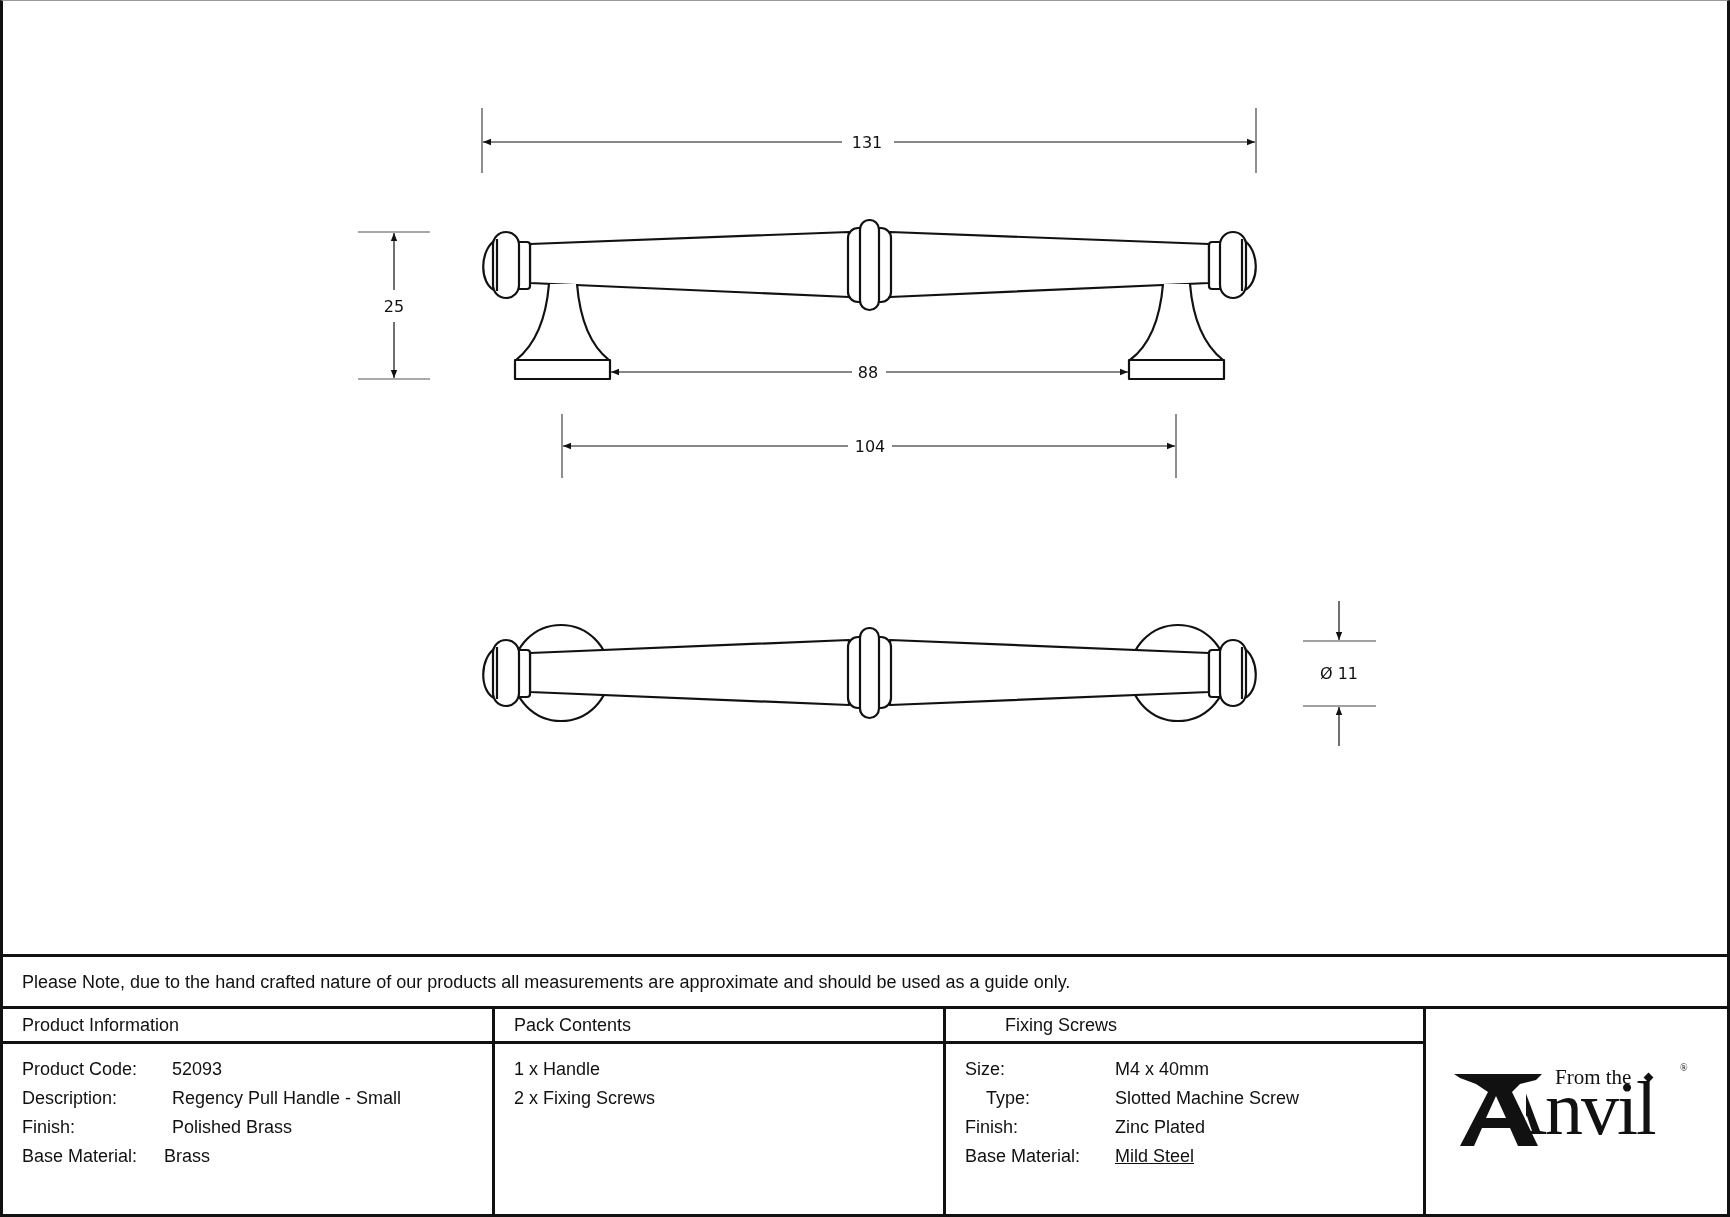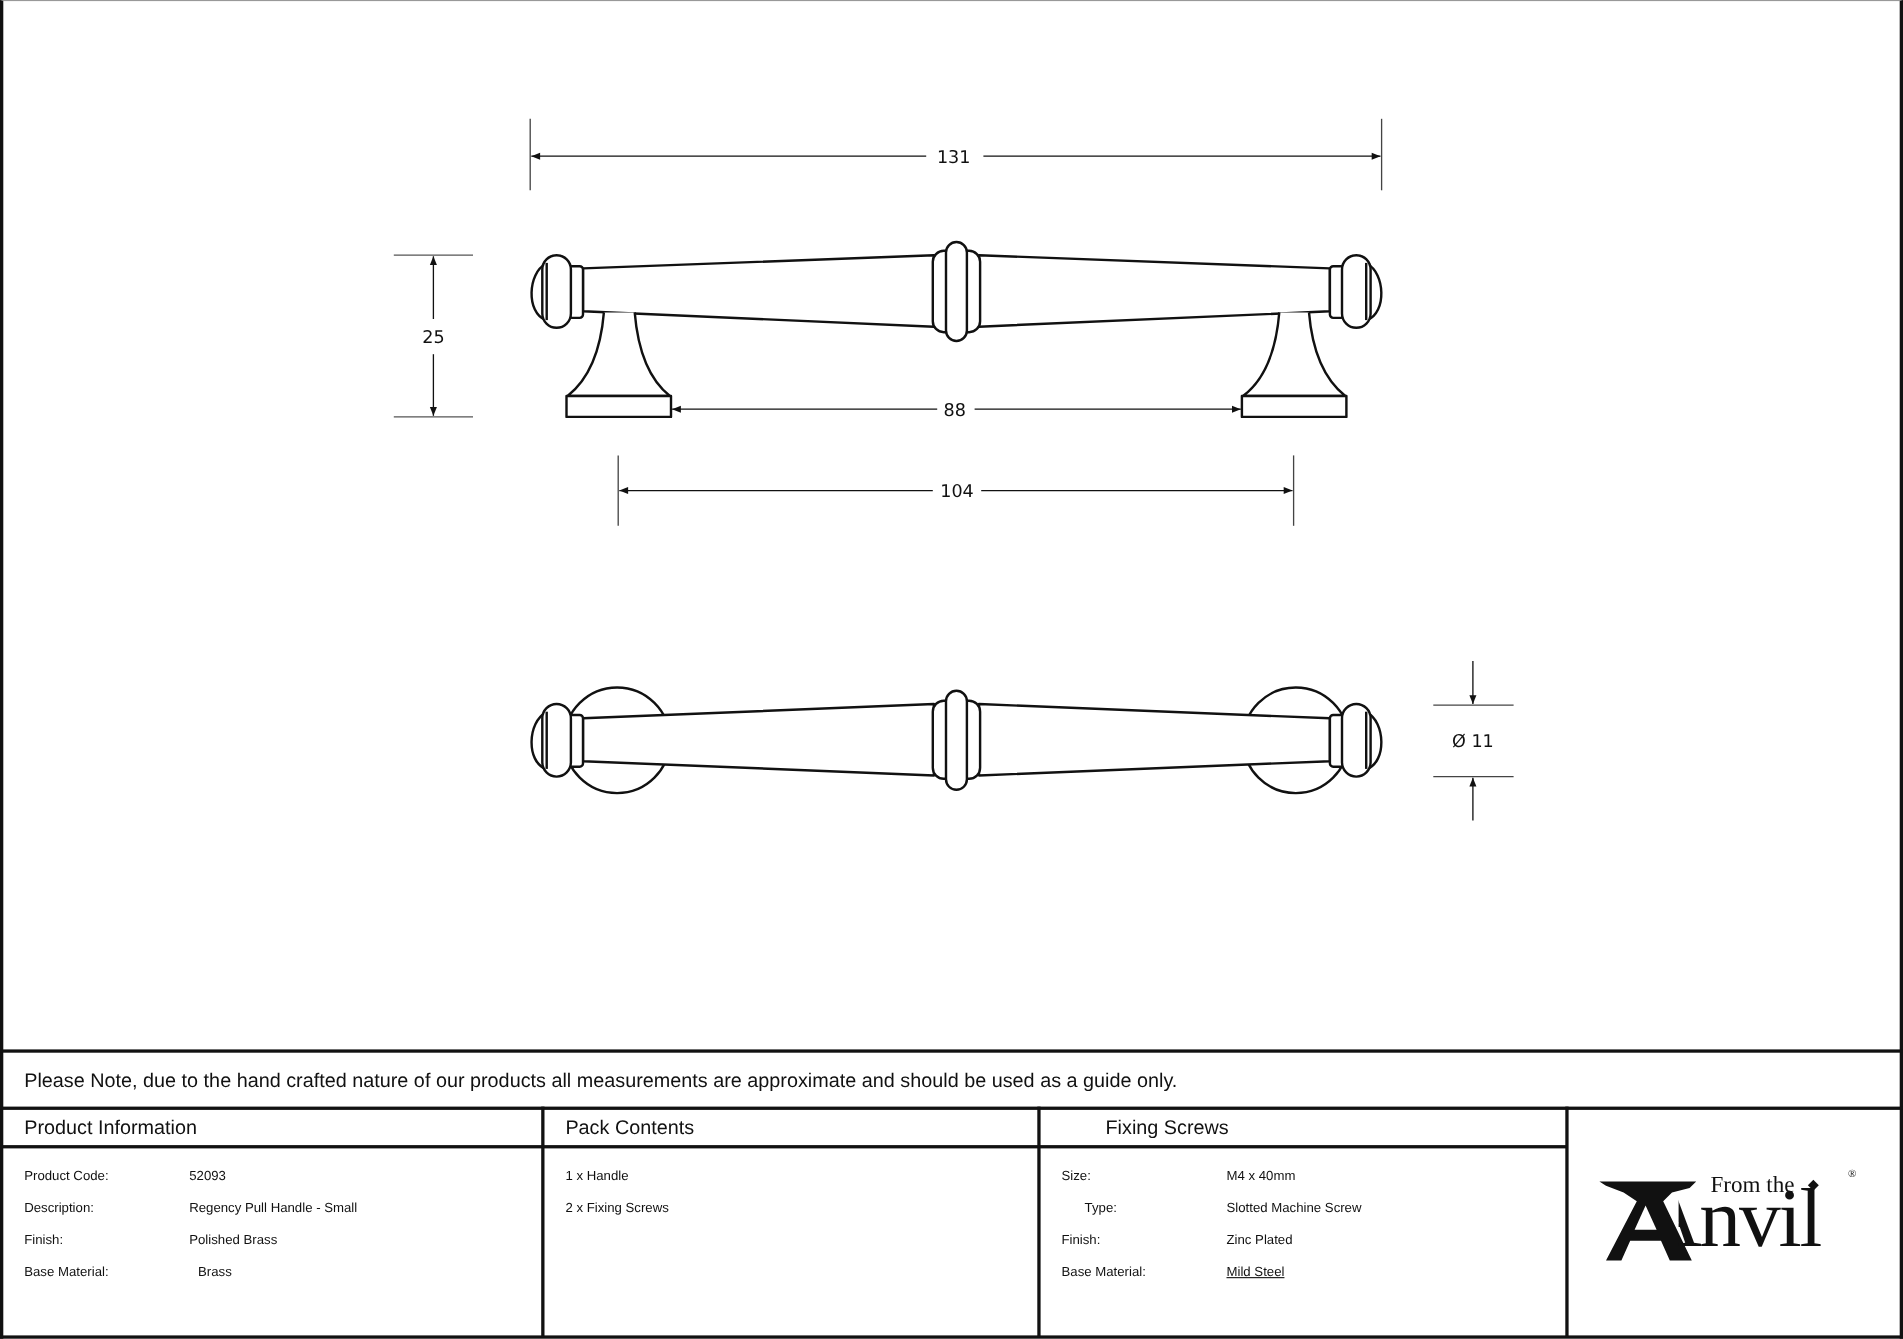--- a/index.html
+++ b/index.html
@@ -7,21 +7,21 @@
          font-family: "Liberation Sans", "DejaVu Sans", sans-serif; color: #111; }
   .sheet { position: absolute; left: 0; top: 0; width: 1730px; height: 1217px; box-sizing: border-box;
            border-left: 3px solid #111; border-right: 3px solid #111; border-top: 1px solid #999; border-bottom: 3px solid #111; }
   svg.drawing { position: absolute; left: 0; top: 0; }
   .dimtext { font-family: "DejaVu Sans", sans-serif; font-size: 16px; fill: #111; }
   .hline { position: absolute; left: 0; width: 1730px; height: 3px; background: #111; }
   .vline { position: absolute; width: 3px; background: #111; }
   .txt { position: absolute; font-size: 18px; line-height: 22px; white-space: nowrap; color: #111; }
   .note { left: 22px; top: 971px; text-align: center; }
   .hdr { top: 1014px; }
-  .row { position: absolute; font-size: 12px; line-height: 22px; white-space: nowrap; }
+  .row { position: absolute; font-size: 18px; line-height: 22px; white-space: nowrap; }
   .logo { position: absolute; left: 1452px; top: 1062px; width: 240px; height: 84px; }
   .logo .from { position: absolute; left: 103px; top: 3px; font-family: "Liberation Serif", serif; font-size: 21px; }
   .logo .diamond { position: absolute; left: 193px; top: 12px; width: 7px; height: 7px; background: #111; transform: rotate(45deg); }
   .logo .reg { position: absolute; left: 228px; top: 0px; font-family: "Liberation Serif", serif; font-size: 10px; }
   .logo .word { position: absolute; left: 56px; top: 8px; font-family: "Liberation Serif", serif; font-size: 76px; line-height: 76px; letter-spacing: -2px; }
 </style>
 </head>
 <body>
 
 <div class="sheet"></div>
@@ -131,21 +131,21 @@
 <div class="txt hdr" style="left:965px;margin-left:40px;">Fixing Screws</div>
 
 <div>
   <div class="row" style="left:22px; top:1058px;">Product Code:</div>
   <div class="row" style="left:172px; top:1058px;">52093</div>
   <div class="row" style="left:22px; top:1087px;">Description:</div>
   <div class="row" style="left:172px; top:1087px;">Regency Pull Handle - Small</div>
   <div class="row" style="left:22px; top:1116px;">Finish:</div>
   <div class="row" style="left:172px; top:1116px;text-align:right;">Polished Brass</div>
   <div class="row" style="left:22px; top:1145px;">Base Material:</div>
-  <div class="row" style="left:180px; top:1145px;">Brass</div>
+  <div class="row" style="left:164px; top:1145px;">Brass</div>
 </div>
 
 <div>
   <div class="row" style="left:514px; top:1058px;">1 x Handle</div>
   <div class="row" style="left:514px; top:1087px;">2 x Fixing Screws</div>
 </div>
 
 <div>
   <div class="row" style="left:965px; top:1058px;">Size:</div>
   <div class="row" style="left:1115px; top:1058px;">M4 x 40mm</div>

